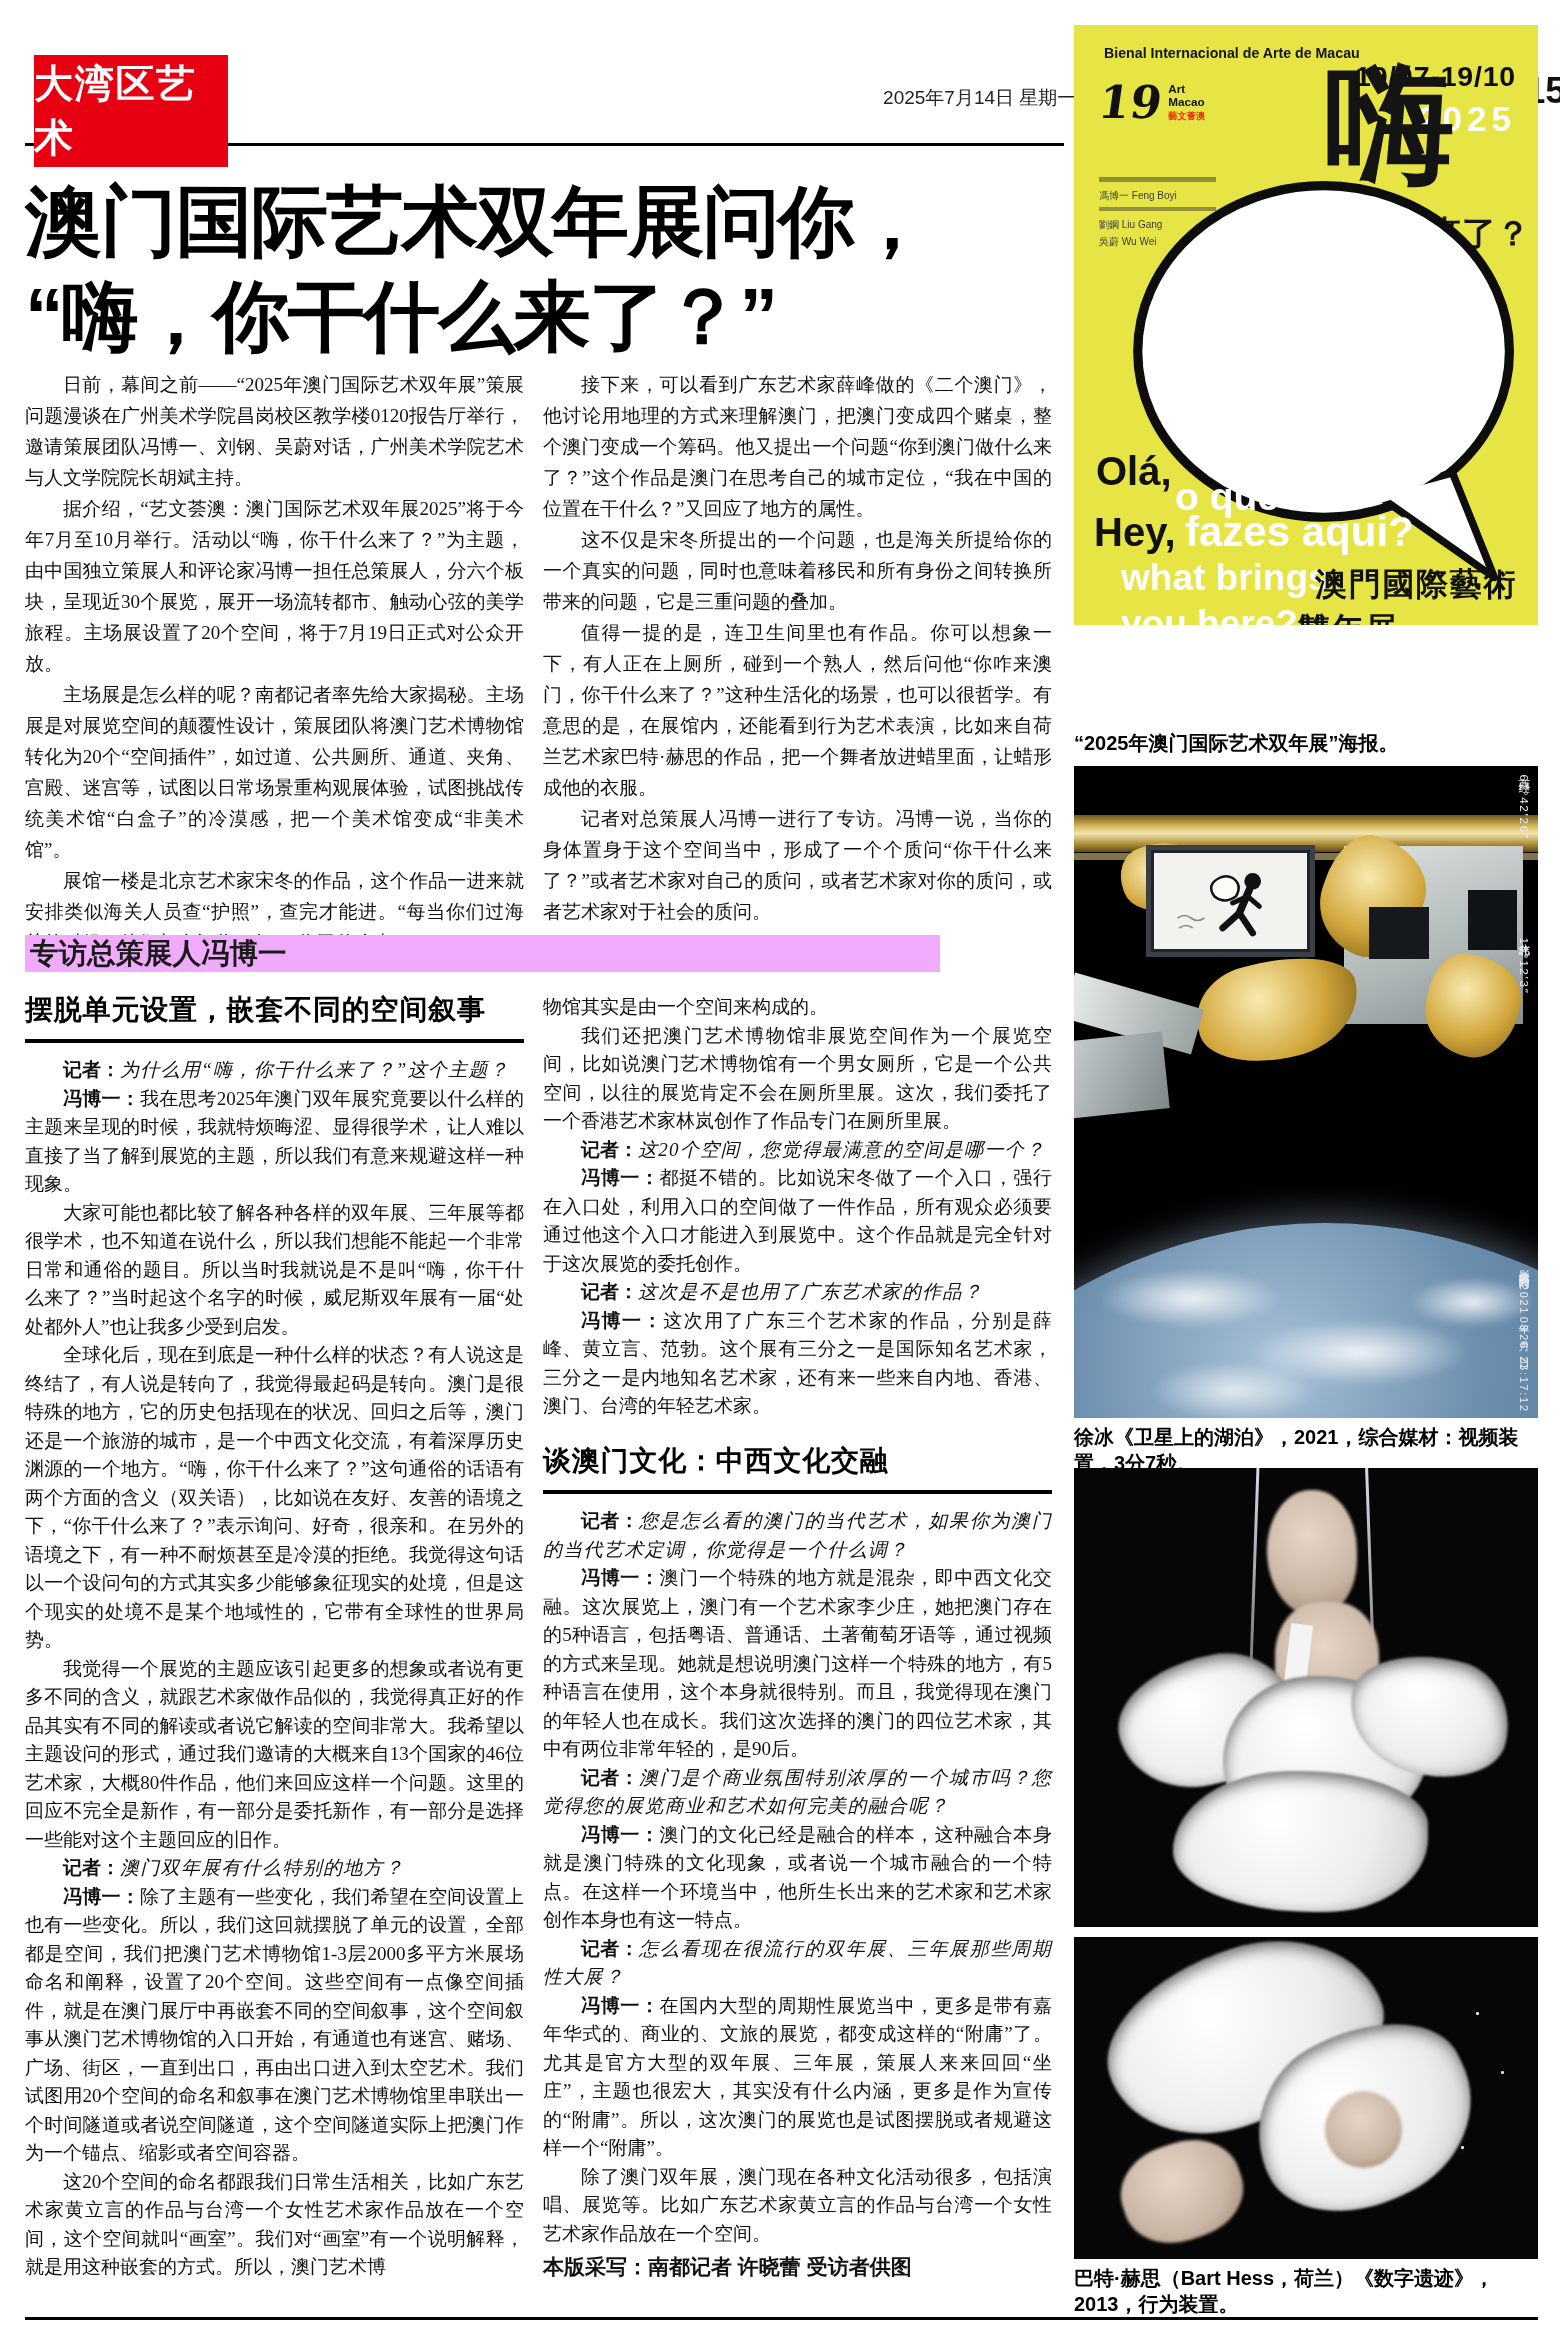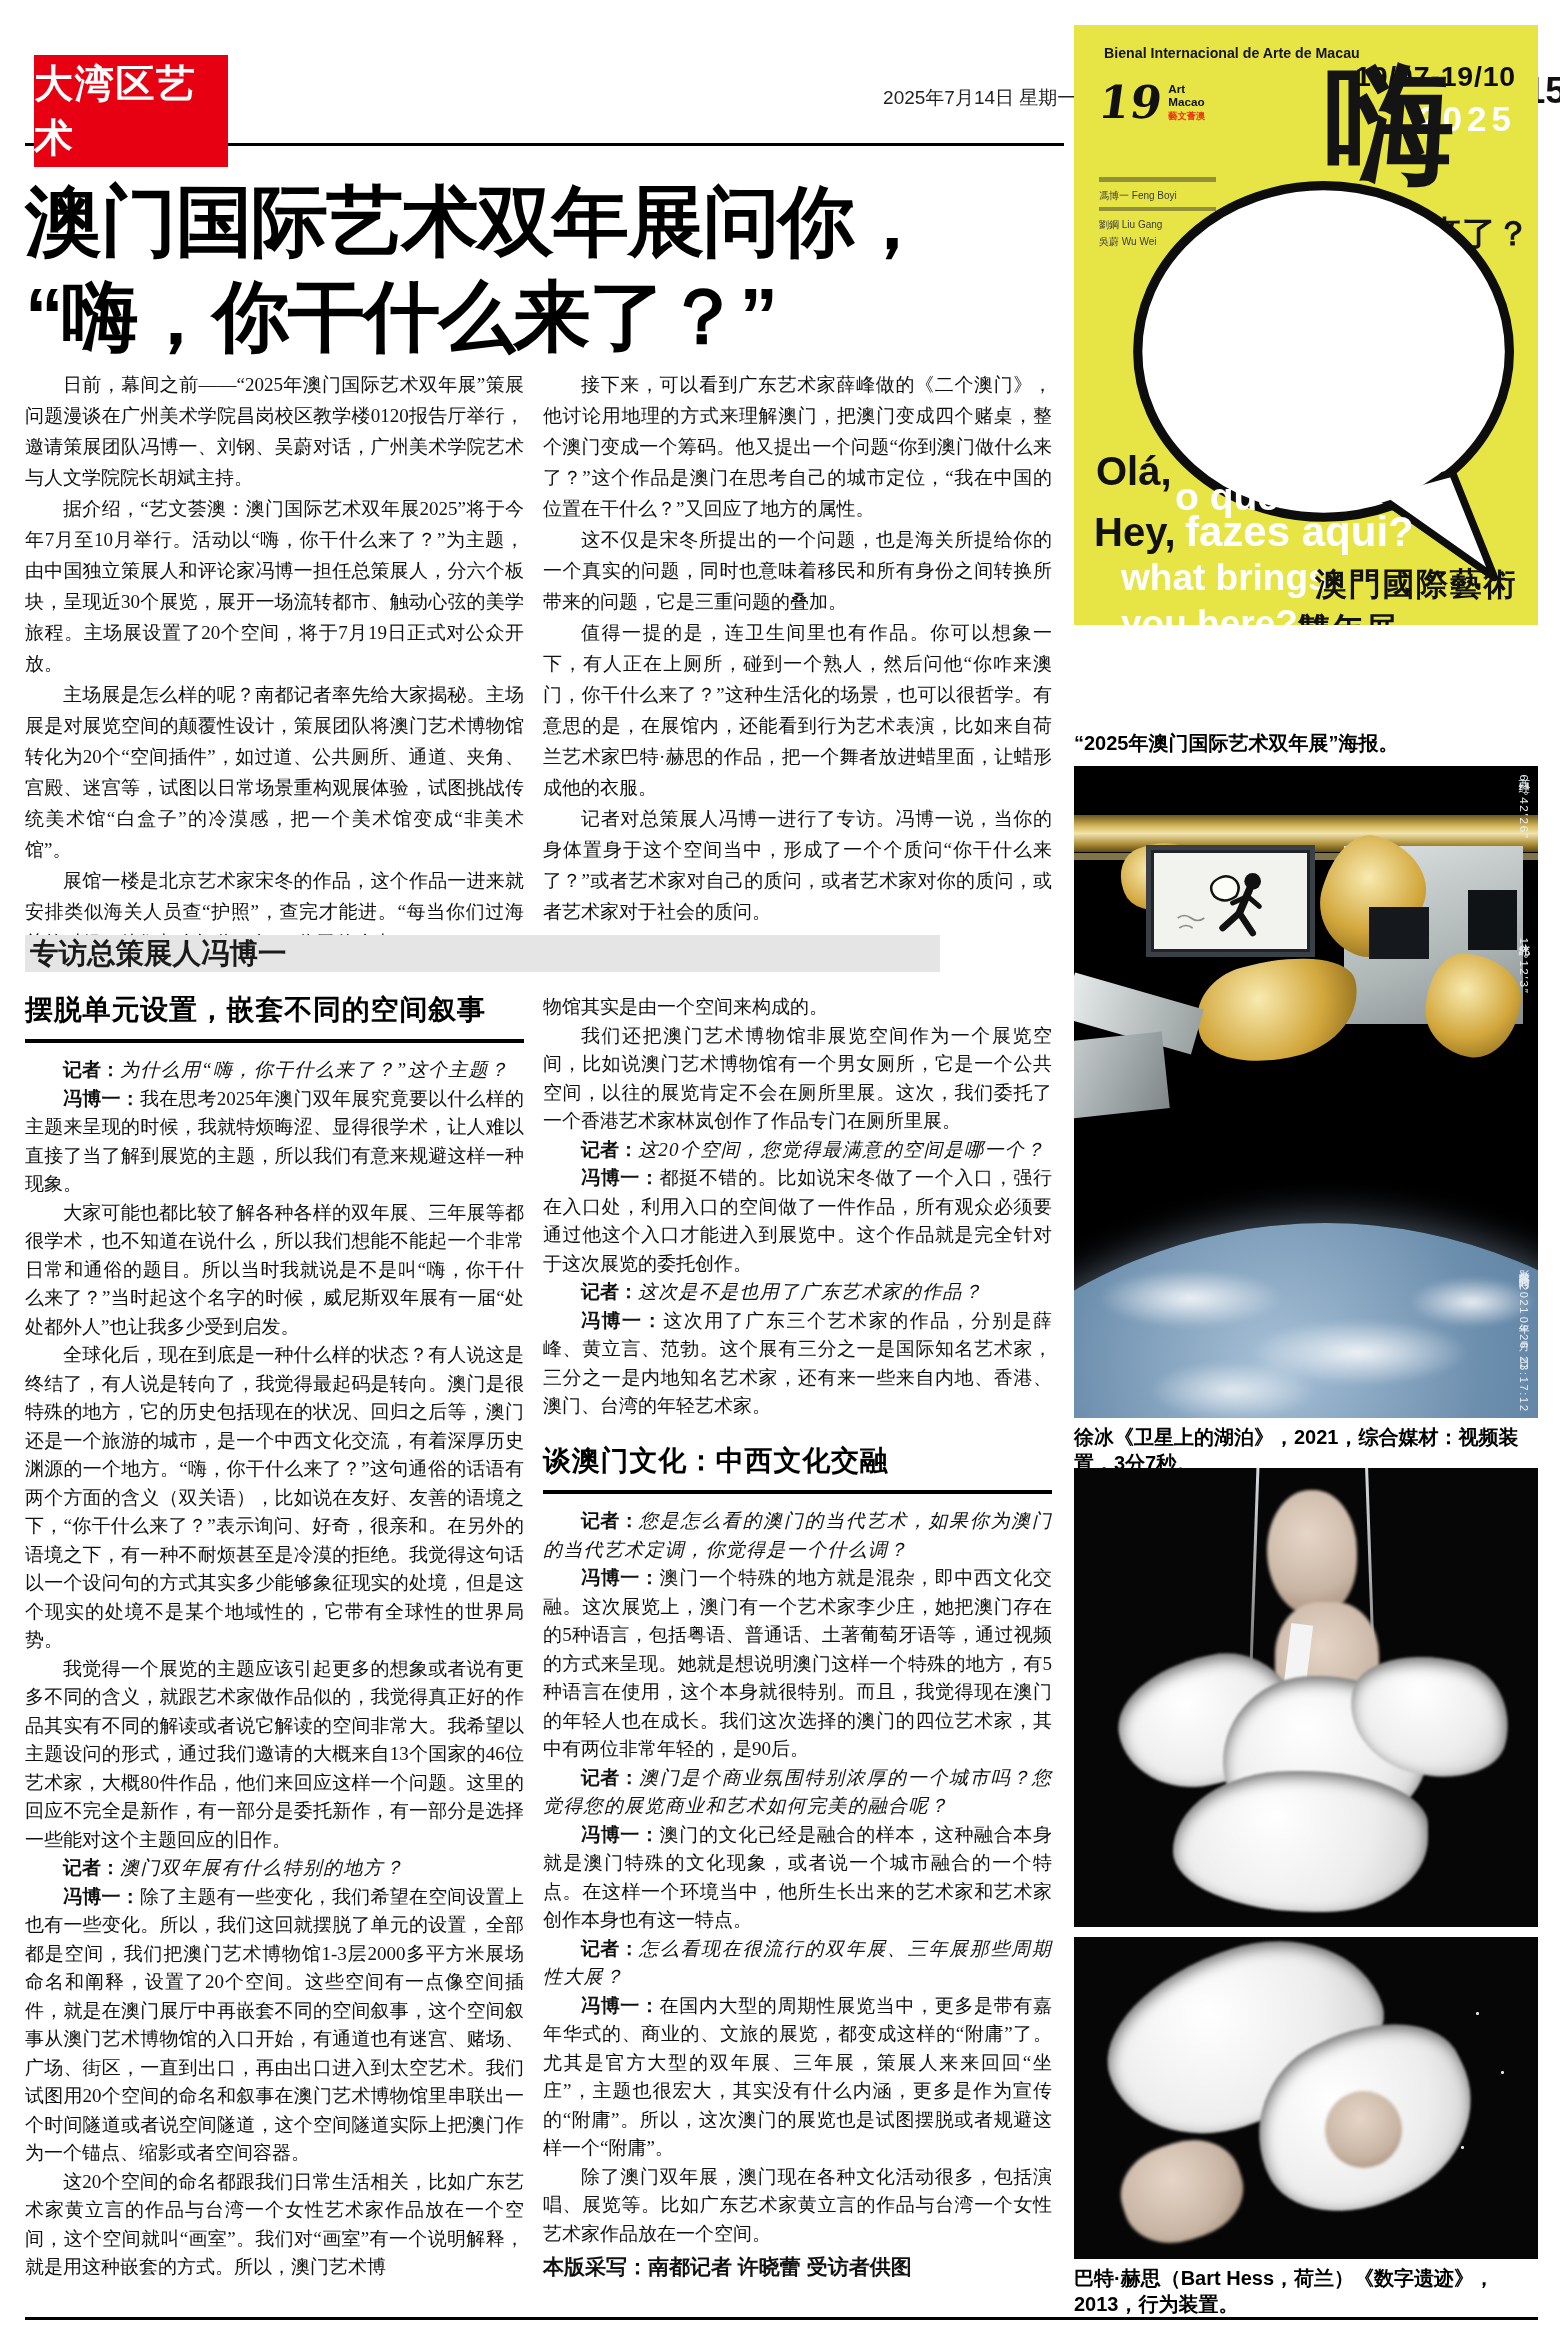--- a/index.html
+++ b/index.html
@@ -23,21 +23,21 @@
         font-family:"Liberation Sans","DejaVu Sans",sans-serif;letter-spacing:-1.7px;}
 
   
   .intro-col{position:absolute;top:369px;font-size:19px;line-height:31px;text-align:justify;}
   .intro-col1{left:25px;width:499px;}
   .intro-col2{left:543px;width:509px;}
   .bp{margin:0;text-indent:2em;}
   .noindent{text-indent:0;}
 
   
-  .kicker-band{position:absolute;left:25px;top:935px;width:915px;height:37px;background:#e5e5e5;
+  .kicker-band{position:absolute;left:25px;top:935px;width:915px;height:37px;background:#f0abfc;
         display:flex;align-items:center;padding-left:5px;box-sizing:border-box;}
   .kicker-band span{font-size:28.5px;font-weight:900;color:#1a1a1a;font-family:"Liberation Sans",sans-serif;}
   .iv-col{position:absolute;top:993px;font-size:19px;line-height:28.5px;text-align:justify;}
   .iv-col1{left:25px;width:499px;}
   .iv-col2{left:543px;width:509px;}
   .iv-subhead{font-size:28px;line-height:34px;font-weight:900;color:#000;margin:0 0 13.4px 0;
         padding-bottom:11.7px;border-bottom:4.2px solid #000;
         font-family:"Liberation Sans","DejaVu Sans",sans-serif;letter-spacing:0.8px;}
   .iv-col2 .iv-subhead{margin-top:23.5px;}
   .qa-q{margin:0;text-indent:2em;font-style:italic;letter-spacing:1.3px;}

